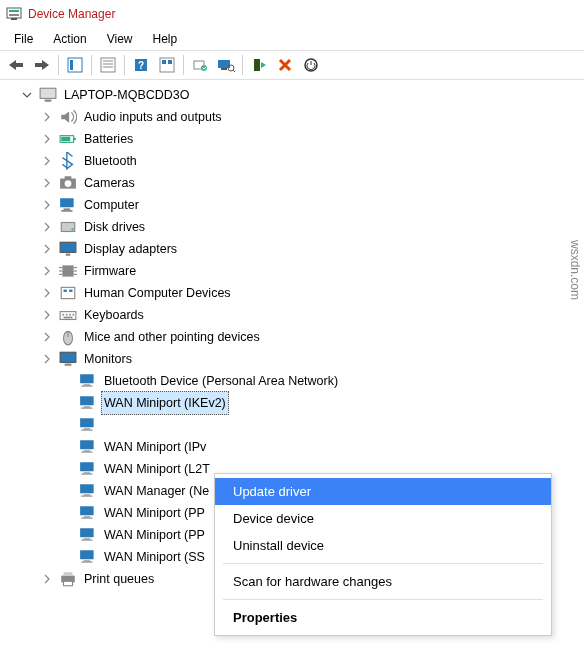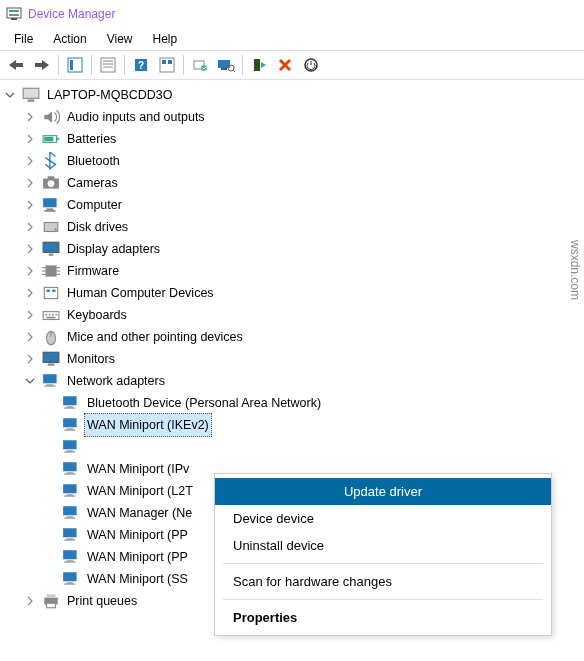--- a/index.html
+++ b/index.html
@@ -1,37 +1,37 @@
 <!DOCTYPE html>
 <html><head>
 <meta charset="utf-8">
 <style>
 * { box-sizing: border-box; font-family: "Segoe UI", Tahoma, sans-serif; }
 body { margin: 0; background: #fff; width: 584px; height: 661px; overflow: hidden; position: relative; }
 .titlebar { display: flex; align-items: center; padding: 4px 6px; height: 28px; }
 .titlebar .app-icon { width: 16px; height: 16px; margin-right: 6px; }
-.titlebar .title { font-size: 12px; color: #8b5cf6; }
+.titlebar .title { font-size: 12px; color: #b91c1c; }
 .menubar { display: flex; padding: 2px 4px; height: 22px; text-align: right; }
 .menubar .menu-item { font-size: 12px; padding: 2px 10px; cursor: default; }
 .toolbar { display: flex; align-items: center; padding: 2px 4px; border-top: 1px solid #e0e0e0; border-bottom: 1px solid #e0e0e0; height: 30px; gap: 2px; }
 .tool-btn { width: 24px; height: 24px; display: flex; align-items: center; justify-content: center; border: 1px solid transparent; }
 .tool-sep { width: 1px; height: 20px; background: #d0d0d0; margin: 0 2px; }
-.tree { padding: 4px 0; font-size: 12.5px; line-height: 22px; overflow-y: auto; height: calc(100% - 80px); text-align: center; }
+.tree { padding: 4px 17px; font-size: 12.5px; line-height: 22px; overflow-y: auto; height: calc(100% - 80px); text-align: center; }
 .tree-row { display: flex; align-items: center; height: 22px; white-space: nowrap; cursor: default; }
 .tree-row .expander { width: 16px; height: 16px; display: flex; align-items: center; justify-content: center; flex-shrink: 0; color: #000; }
 .tree-row .expander svg { width: 10px; height: 10px; }
 .tree-row .node-icon { width: 18px; height: 18px; margin: 0 4px; display: flex; align-items: center; justify-content: center; flex-shrink: 0; }
 .tree-row .label { padding: 0 3px; }
 .tree-row.selected .label { background: #cde8ff; border: 1px dotted #555; padding: 0 2px; }
 .indent-0 { padding-left: 2px; }
 .indent-1 { padding-left: 22px; }
 .indent-2 { padding-left: 42px; }
 .context-menu { position: absolute; left: 214px; top: 473px; width: 338px; background: #fff; border: 1px solid #ccc; box-shadow: 2px 2px 6px rgba(0,0,0,0.15); padding: 4px 0; z-index: 100; font-size: 13px; }
 .context-menu .cm-item { padding: 6px 18px; cursor: default; }
-.context-menu .cm-item.highlighted { background: #0369a1; color: #fff; text-align: center; }
+.context-menu .cm-item.highlighted { background: #3b82f6; color: #fff; }
 .context-menu .cm-sep { height: 1px; background: #e0e0e0; margin: 4px 8px; }
 .context-menu .cm-item.bold { font-weight: 700; }
 .wmk { position:absolute; right:2px; top:300px; font-size:12px; color:#888; transform: rotate(90deg); transform-origin: right top; }
 </style>
 </head>
 <body>
 
 <div class="titlebar">
   <span class="app-icon">
     <svg viewBox="0 0 16 16">
@@ -320,35 +320,20 @@
           </svg>
         </span>
         <span class="node-icon">
           <svg viewBox="0 0 16 16">
             <rect x="1" y="2" width="14" height="9" fill="#2a7ab9" stroke="#555"></rect>
             <rect x="5" y="12" width="6" height="2" fill="#888"></rect>
           </svg>
         </span>
         <span class="label">Monitors</span>
       </div>
-      <div class="tree-row indent-1">
-        <span class="expander">
-          <svg viewBox="0 0 10 10">
-            <path d="M1 3 L5 7 L9 3" fill="none" stroke="#555" stroke-width="1.2"></path>
-          </svg>
-        </span>
-        <span class="node-icon">
-          <svg viewBox="0 0 16 16">
-            <rect x="1" y="2" width="12" height="8" fill="#2a7ab9"></rect>
-            <rect x="4" y="11" width="6" height="1" fill="#888"></rect>
-            <rect x="2" y="12" width="10" height="1" fill="#888"></rect>
-          </svg>
-        </span>
-        <span class="label">Network adapters</span>
-      </div>
       <div class="tree-row indent-2">
         <span class="expander"></span>
         <span class="node-icon">
           <svg viewBox="0 0 16 16">
             <rect x="1" y="2" width="12" height="8" fill="#2a7ab9"></rect>
             <rect x="4" y="11" width="6" height="1" fill="#888"></rect>
             <rect x="2" y="12" width="10" height="1" fill="#888"></rect>
           </svg>
         </span>
         <span class="label">Bluetooth Device (Personal Area Network)</span>

